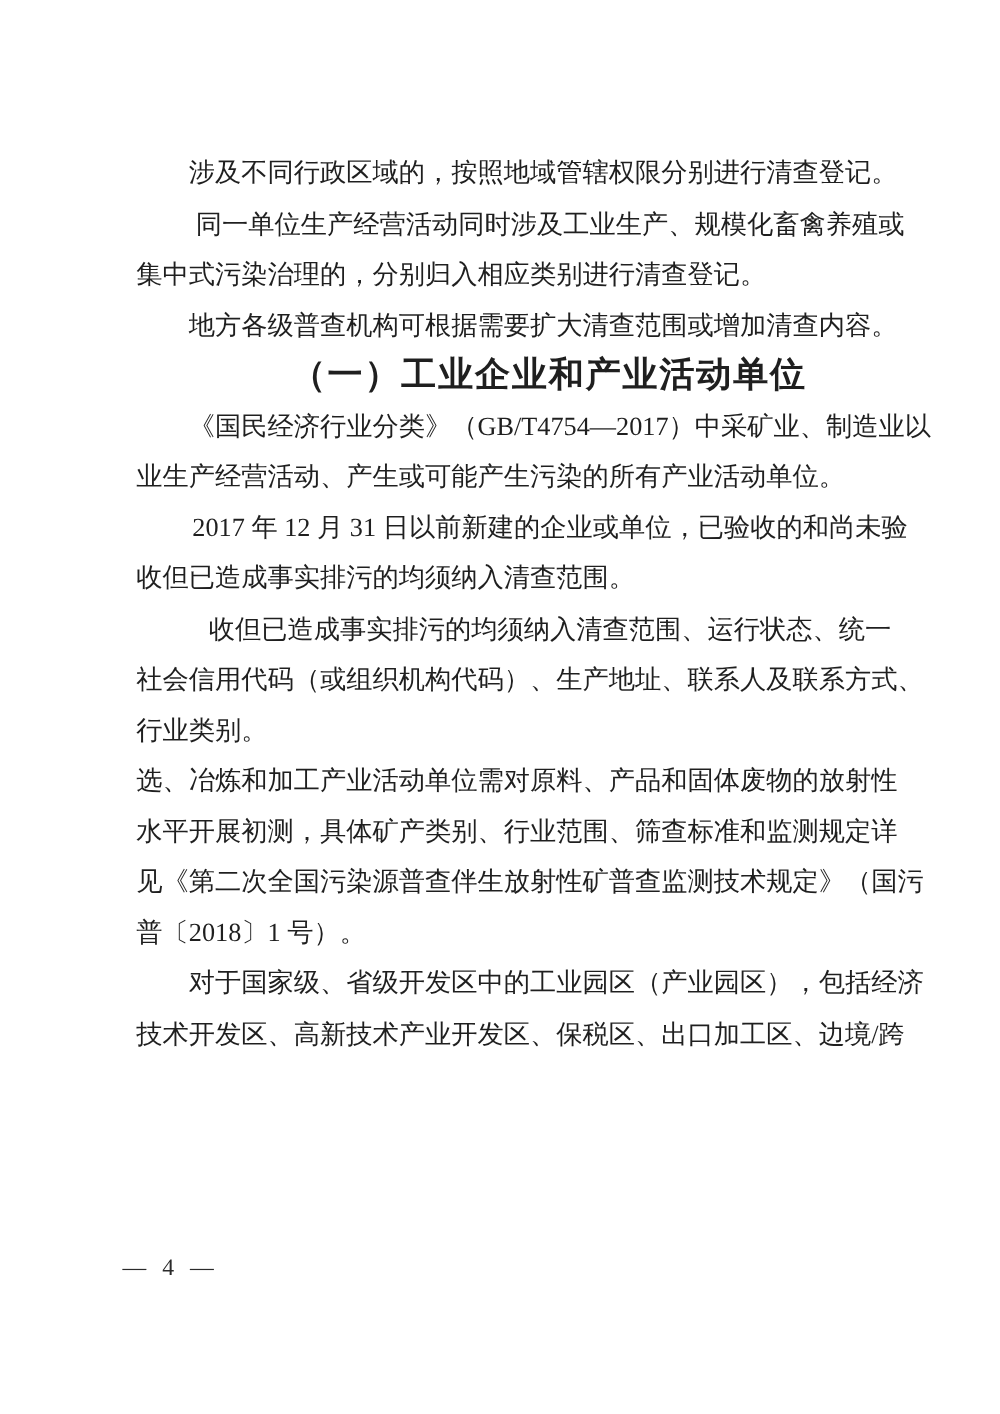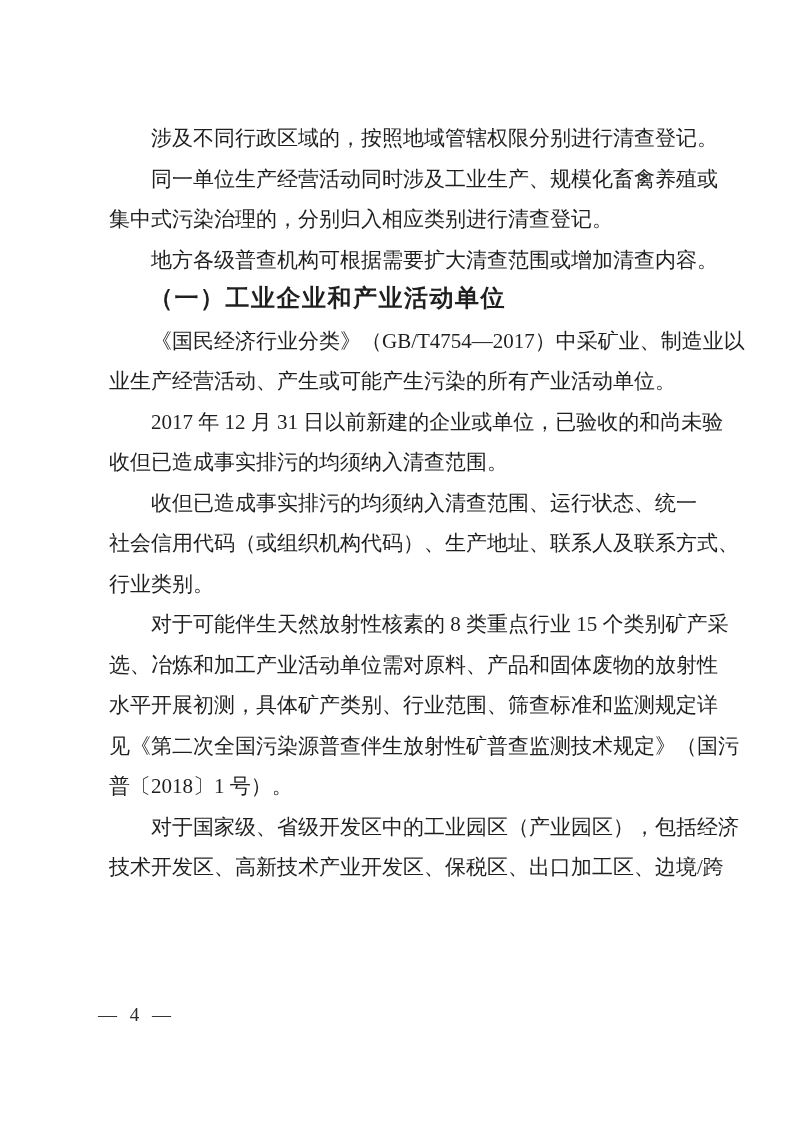--- a/index.html
+++ b/index.html
@@ -10,33 +10,34 @@
     color:#1f1f1f;
   }
   .page{position:absolute;inset:0;background:#ffffff;}
   .content{
     position:absolute;left:85px;top:118px;width:620px;margin-left:24px;
   }
   .line{
     height:40.5px;line-height:40.5px;font-size:21px;
     white-space:nowrap;text-align:left;
   }
-  .p-first{text-indent:42px;}
+  .p-first{text-indent:42px;text-align:center;}
   .p-first-end{text-indent:42px;}
   .p-mid{}
   .p-end{}
   .h1{
     font-family:"Liberation Sans","DejaVu Sans",sans-serif;
     font-weight:700;font-size:21.5px;text-indent:42px;
     letter-spacing:1px;
   }
   .h2{
-    font-family:Liberation Mono, monospace;
-    font-weight:700;font-size:24px;text-indent:40px;
+    font-family:Liberation Sans, sans-serif;
+    font-weight:700;font-size:28px;text-indent:40px;
     letter-spacing:1.5px;
+    text-align:center;
   }
   .footer{
     position:absolute;left:98px;top:1002px;height:26px;line-height:26px;
     font-size:19px;letter-spacing:4px;white-space:nowrap;
     font-family:"Liberation Serif","DejaVu Serif",serif;color:#2a2a2a;
   }
 </style>
 </head>
 <body>
 
@@ -47,21 +48,20 @@
     <div class="line p-end">集中式污染治理的，分别归入相应类别进行清查登记。</div>
     <div class="line p-first-end">地方各级普查机构可根据需要扩大清查范围或增加清查内容。</div>
     <div class="line h2">（一）工业企业和产业活动单位</div>
     <div class="line p-first">《国民经济行业分类》（GB/T4754—2017）中采矿业、制造业以</div>
     <div class="line p-end">业生产经营活动、产生或可能产生污染的所有产业活动单位。</div>
     <div class="line p-first">2017 年 12 月 31 日以前新建的企业或单位，已验收的和尚未验</div>
     <div class="line p-end">收但已造成事实排污的均须纳入清查范围。</div>
     <div class="line p-first">收但已造成事实排污的均须纳入清查范围、运行状态、统一</div>
     <div class="line p-mid">社会信用代码（或组织机构代码）、生产地址、联系人及联系方式、</div>
     <div class="line p-end">行业类别。</div>
-    <div class="line p-first">对于可能伴生天然放射性核素的 8 类重点行业 15 个类别矿产采</div>
     <div class="line p-mid">选、冶炼和加工产业活动单位需对原料、产品和固体废物的放射性</div>
     <div class="line p-mid">水平开展初测，具体矿产类别、行业范围、筛查标准和监测规定详</div>
     <div class="line p-mid">见《第二次全国污染源普查伴生放射性矿普查监测技术规定》（国污</div>
     <div class="line p-end">普〔2018〕1 号）。</div>
     <div class="line p-first">对于国家级、省级开发区中的工业园区（产业园区），包括经济</div>
     <div class="line p-mid">技术开发区、高新技术产业开发区、保税区、出口加工区、边境/跨</div>
   </div>
 
   <div class="footer">— 4 —</div>
 </div>

